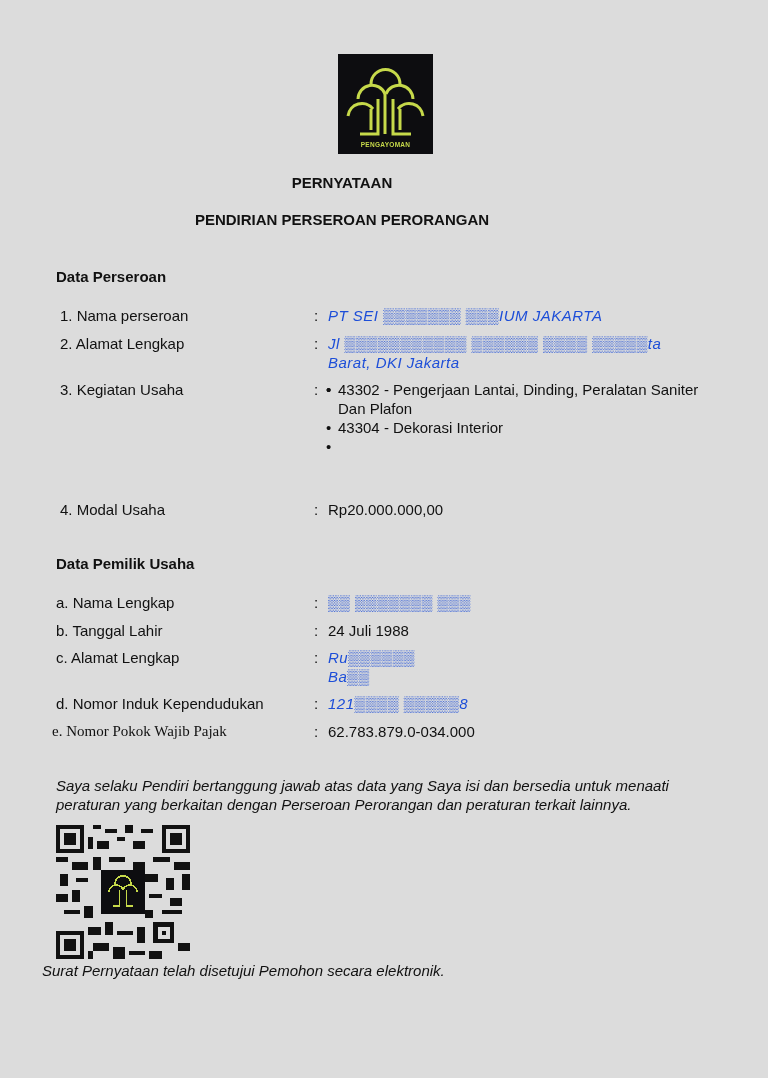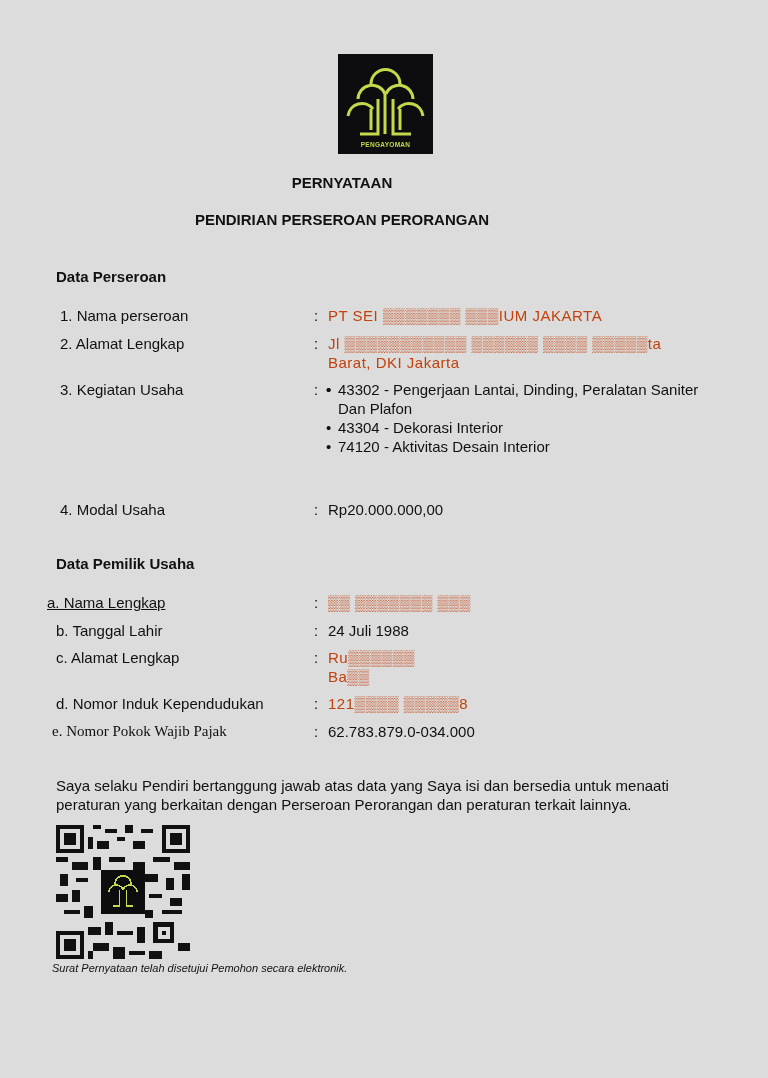--- a/index.html
+++ b/index.html
@@ -26,27 +26,27 @@
   }
   .row { position:absolute; left:0; width:768px; font-size:15px; line-height:19px; }
   .row .label { position:absolute; }
   .row .colon { position:absolute; left:314px; }
   .row .value { position:absolute; left:328px; width:380px; }
   .bullets { position:absolute; left:324px; top:0; width:380px; margin:0; padding:0; list-style:none; }
   .bullets li { position:relative; padding-left:14px; }
   .bullets li .dot { position:absolute; left:2px; top:0; }
   .statement {
     position:absolute; left:56px; top:776px; width:680px;
-    font-size:15px; line-height:19px;
+    font-style:italic; font-size:15px; line-height:19px;
   }
   .qr { position:absolute; left:56px; top:825px; width:134px; height:134px; }
   .footer-note {
-    position:absolute; left:52px; top:962px; font-style:italic; font-size:11px;
+    position:absolute; left:42px; top:962px; font-style:italic; font-size:15px;
   }
-  .redact { color:#c2410c; letter-spacing:0.5px; }
+  .redact { color:#1d4ed8; letter-spacing:0.5px;font-style:italic; }
 </style>
 </head>
 <body>
 
 <div class="logo">
   <svg width="95" height="100" viewBox="0 0 95 100">
     <g fill="none" stroke="#c6d94a" stroke-width="3">
       <path d="M33 30 A14 14 0 0 1 62 30"></path>
       <path d="M20 45 A14 14 0 0 1 47 40"></path>
       <path d="M48 40 A14 14 0 0 1 75 45"></path>
@@ -77,33 +77,33 @@
   <span class="colon">:</span>
   <span class="value redact" style="width:370px;">Jl ▒▒▒▒▒▒▒▒▒▒▒ ▒▒▒▒▒▒ ▒▒▒▒ ▒▒▒▒▒ta Barat, DKI Jakarta</span>
 </div>
 <div class="row" style="top:380px;">
   <span class="label" style="left:60px;">3. Kegiatan Usaha</span>
   <span class="colon">:</span>
   <ul class="bullets">
     <li><span class="dot">•</span></li>
     <li><span class="dot">•</span><span>43302 - Pengerjaan Lantai, Dinding, Peralatan Saniter Dan Plafon</span></li>
     <li><span class="dot">•</span><span>43304 - Dekorasi Interior</span></li>
-    <li><span class="dot">•</span><span>74120 - Aktivitas Desain Interior</span></li>
+    <li><span class="dot">•</span></li>
   </ul>
 </div>
 <div class="row" style="top:500px;">
   <span class="label" style="left:60px;">4. Modal Usaha</span>
   <span class="colon">:</span>
   <span class="value">Rp20.000.000,00</span>
 </div>
 
 <div class="section-heading" style="top:555px;">Data Pemilik Usaha</div>
 
 <div class="row" style="top:593px;">
-  <span class="label" style="left:47px;text-decoration:underline;">a. Nama Lengkap</span>
+  <span class="label" style="left:56px;">a. Nama Lengkap</span>
   <span class="colon">:</span>
   <span class="value redact">▒▒ ▒▒▒▒▒▒▒ ▒▒▒</span>
 </div>
 <div class="row" style="top:621px;">
   <span class="label" style="left:56px;text-align:center;">b. Tanggal Lahir</span>
   <span class="colon">:</span>
   <span class="value">24 Juli 1988</span>
 </div>
 <div class="row" style="top:648px;">
   <span class="label" style="left:56px;">c. Alamat Lengkap</span>

